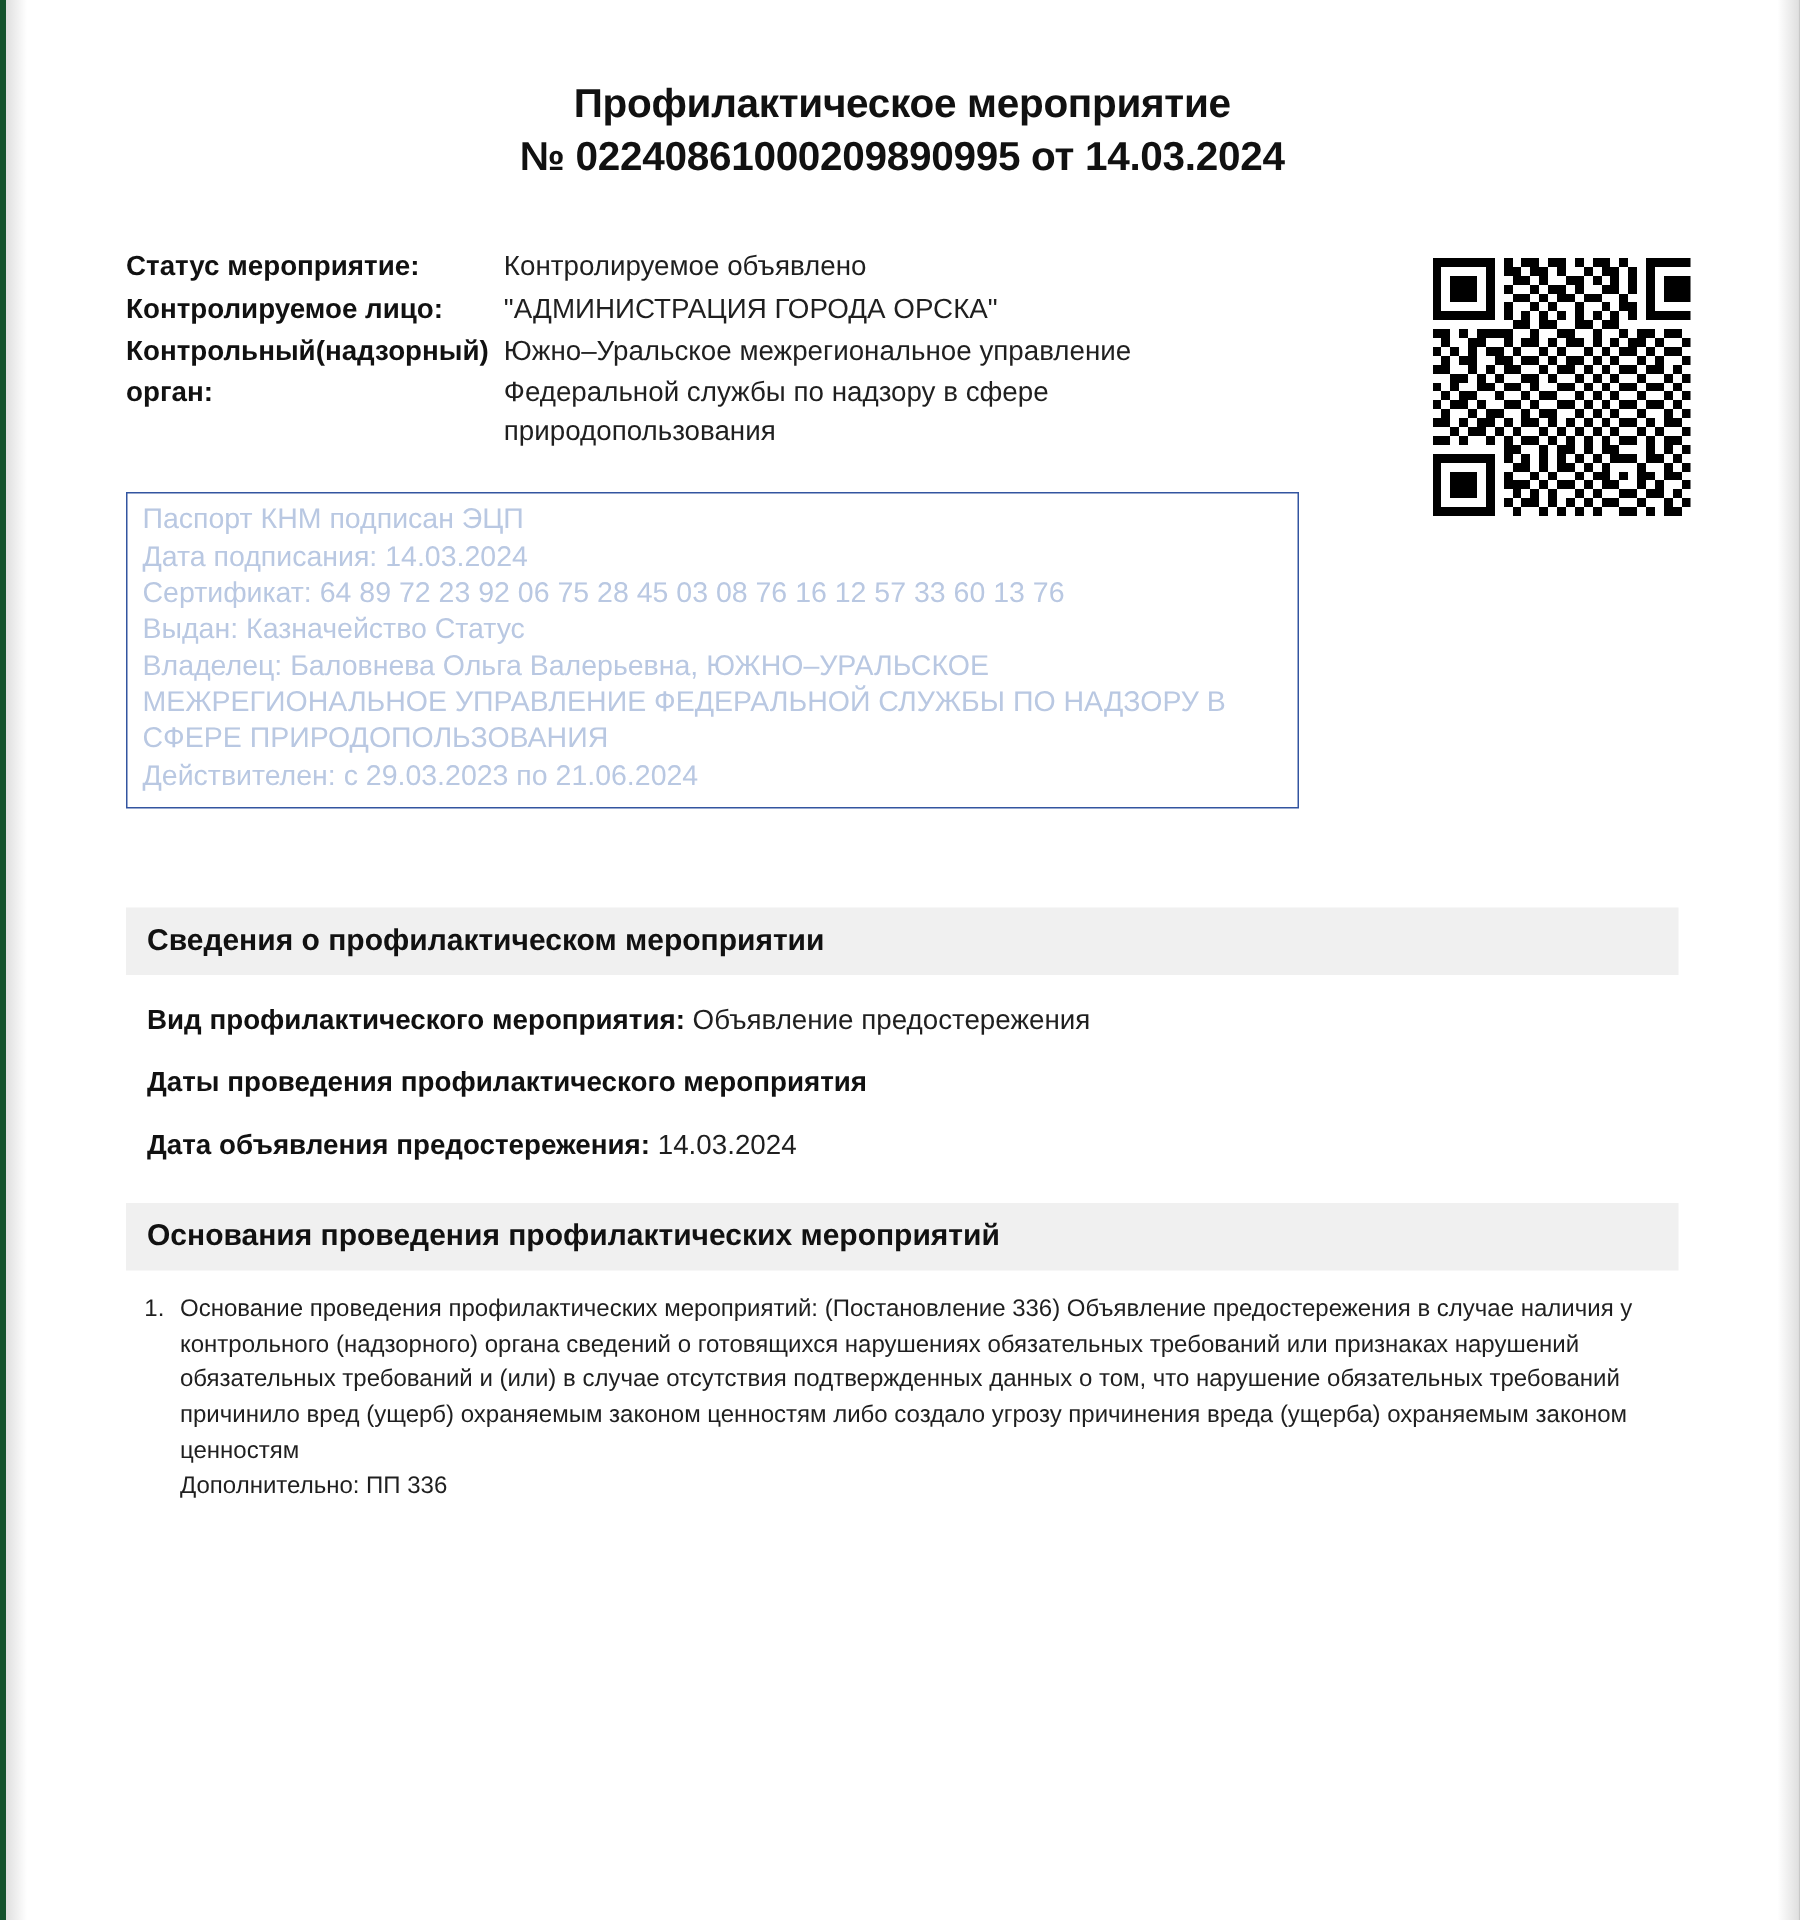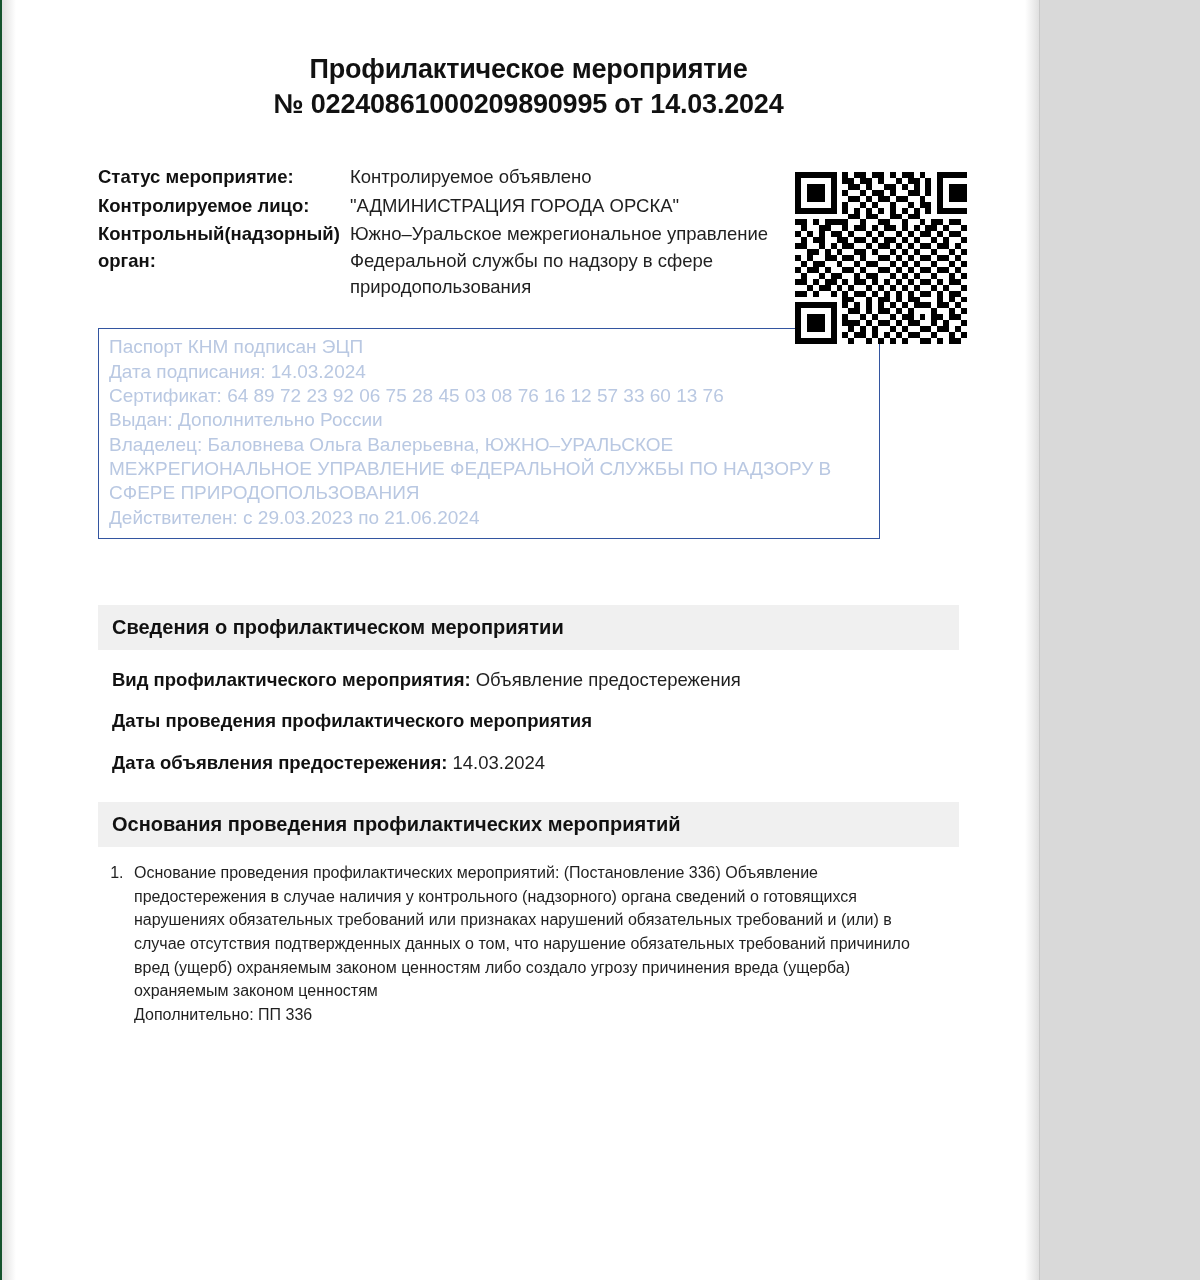--- a/index.html
+++ b/index.html
@@ -9,27 +9,26 @@
     padding: 0;
     background: #d9d9d9;
   }
   body {
     font-family: "Liberation Sans", "DejaVu Sans", sans-serif;
     color: #1a1a1a;
   }
 
   .page {
     position: relative;
-    width: 1040px;
+    width: 1200px;
     height: 1280px;
     background: #ffffff;
     overflow: hidden;
-    border-left: 2px solid #14532d;
+    border-left: 4px solid #14532d;
     border-right: 1px solid #c8c8c8;
-    padding-left: 16px;
   }
   
   .page::before,
   .page::after {
     content: "";
     position: absolute;
     top: 0;
     bottom: 0;
     width: 14px;
     pointer-events: none;
@@ -179,21 +178,21 @@
             <rect width="29" height="29" fill="#ffffff"></rect>
             <path d="M0 0h1v1h-1zM1 0h1v1h-1zM2 0h1v1h-1zM3 0h1v1h-1zM4 0h1v1h-1zM5 0h1v1h-1zM6 0h1v1h-1zM8 0h1v1h-1zM10 0h1v1h-1zM11 0h1v1h-1zM13 0h1v1h-1zM14 0h1v1h-1zM16 0h1v1h-1zM18 0h1v1h-1zM19 0h1v1h-1zM21 0h1v1h-1zM24 0h1v1h-1zM25 0h1v1h-1zM26 0h1v1h-1zM27 0h1v1h-1zM28 0h1v1h-1zM29 0h1v1h-1zM30 0h1v1h-1zM0 1h1v1h-1zM6 1h1v1h-1zM8 1h1v1h-1zM9 1h1v1h-1zM11 1h1v1h-1zM12 1h1v1h-1zM14 1h1v1h-1zM17 1h1v1h-1zM19 1h1v1h-1zM20 1h1v1h-1zM22 1h1v1h-1zM24 1h1v1h-1zM30 1h1v1h-1zM0 2h1v1h-1zM2 2h1v1h-1zM3 2h1v1h-1zM4 2h1v1h-1zM6 2h1v1h-1zM9 2h1v1h-1zM10 2h1v1h-1zM12 2h1v1h-1zM15 2h1v1h-1zM16 2h1v1h-1zM18 2h1v1h-1zM20 2h1v1h-1zM22 2h1v1h-1zM24 2h1v1h-1zM26 2h1v1h-1zM27 2h1v1h-1zM28 2h1v1h-1zM30 2h1v1h-1zM0 3h1v1h-1zM2 3h1v1h-1zM3 3h1v1h-1zM4 3h1v1h-1zM6 3h1v1h-1zM8 3h1v1h-1zM11 3h1v1h-1zM13 3h1v1h-1zM14 3h1v1h-1zM16 3h1v1h-1zM19 3h1v1h-1zM20 3h1v1h-1zM22 3h1v1h-1zM24 3h1v1h-1zM26 3h1v1h-1zM27 3h1v1h-1zM28 3h1v1h-1zM30 3h1v1h-1zM0 4h1v1h-1zM2 4h1v1h-1zM3 4h1v1h-1zM4 4h1v1h-1zM6 4h1v1h-1zM9 4h1v1h-1zM10 4h1v1h-1zM12 4h1v1h-1zM14 4h1v1h-1zM15 4h1v1h-1zM17 4h1v1h-1zM18 4h1v1h-1zM21 4h1v1h-1zM24 4h1v1h-1zM26 4h1v1h-1zM27 4h1v1h-1zM28 4h1v1h-1zM30 4h1v1h-1zM0 5h1v1h-1zM6 5h1v1h-1zM8 5h1v1h-1zM11 5h1v1h-1zM13 5h1v1h-1zM16 5h1v1h-1zM19 5h1v1h-1zM21 5h1v1h-1zM22 5h1v1h-1zM24 5h1v1h-1zM30 5h1v1h-1zM0 6h1v1h-1zM1 6h1v1h-1zM2 6h1v1h-1zM3 6h1v1h-1zM4 6h1v1h-1zM5 6h1v1h-1zM6 6h1v1h-1zM8 6h1v1h-1zM10 6h1v1h-1zM12 6h1v1h-1zM14 6h1v1h-1zM16 6h1v1h-1zM18 6h1v1h-1zM20 6h1v1h-1zM22 6h1v1h-1zM24 6h1v1h-1zM25 6h1v1h-1zM26 6h1v1h-1zM27 6h1v1h-1zM28 6h1v1h-1zM29 6h1v1h-1zM30 6h1v1h-1zM9 7h1v1h-1zM10 7h1v1h-1zM12 7h1v1h-1zM13 7h1v1h-1zM16 7h1v1h-1zM17 7h1v1h-1zM19 7h1v1h-1zM20 7h1v1h-1zM0 8h1v1h-1zM1 8h1v1h-1zM3 8h1v1h-1zM5 8h1v1h-1zM6 8h1v1h-1zM7 8h1v1h-1zM8 8h1v1h-1zM11 8h1v1h-1zM14 8h1v1h-1zM15 8h1v1h-1zM18 8h1v1h-1zM21 8h1v1h-1zM23 8h1v1h-1zM24 8h1v1h-1zM26 8h1v1h-1zM27 8h1v1h-1zM29 8h1v1h-1zM1 9h1v1h-1zM4 9h1v1h-1zM5 9h1v1h-1zM8 9h1v1h-1zM10 9h1v1h-1zM11 9h1v1h-1zM13 9h1v1h-1zM15 9h1v1h-1zM16 9h1v1h-1zM18 9h1v1h-1zM20 9h1v1h-1zM22 9h1v1h-1zM23 9h1v1h-1zM25 9h1v1h-1zM28 9h1v1h-1zM30 9h1v1h-1zM0 10h1v1h-1zM2 10h1v1h-1zM4 10h1v1h-1zM6 10h1v1h-1zM7 10h1v1h-1zM9 10h1v1h-1zM12 10h1v1h-1zM14 10h1v1h-1zM17 10h1v1h-1zM19 10h1v1h-1zM21 10h1v1h-1zM22 10h1v1h-1zM24 10h1v1h-1zM26 10h1v1h-1zM27 10h1v1h-1zM29 10h1v1h-1zM1 11h1v1h-1zM3 11h1v1h-1zM4 11h1v1h-1zM7 11h1v1h-1zM8 11h1v1h-1zM10 11h1v1h-1zM11 11h1v1h-1zM13 11h1v1h-1zM15 11h1v1h-1zM16 11h1v1h-1zM18 11h1v1h-1zM20 11h1v1h-1zM23 11h1v1h-1zM25 11h1v1h-1zM28 11h1v1h-1zM30 11h1v1h-1zM0 12h1v1h-1zM1 12h1v1h-1zM4 12h1v1h-1zM6 12h1v1h-1zM8 12h1v1h-1zM9 12h1v1h-1zM12 12h1v1h-1zM14 12h1v1h-1zM15 12h1v1h-1zM17 12h1v1h-1zM19 12h1v1h-1zM21 12h1v1h-1zM22 12h1v1h-1zM24 12h1v1h-1zM25 12h1v1h-1zM27 12h1v1h-1zM29 12h1v1h-1zM2 13h1v1h-1zM3 13h1v1h-1zM5 13h1v1h-1zM7 13h1v1h-1zM10 13h1v1h-1zM11 13h1v1h-1zM13 13h1v1h-1zM16 13h1v1h-1zM18 13h1v1h-1zM20 13h1v1h-1zM23 13h1v1h-1zM26 13h1v1h-1zM28 13h1v1h-1zM30 13h1v1h-1zM0 14h1v1h-1zM2 14h1v1h-1zM5 14h1v1h-1zM6 14h1v1h-1zM8 14h1v1h-1zM9 14h1v1h-1zM11 14h1v1h-1zM14 14h1v1h-1zM15 14h1v1h-1zM17 14h1v1h-1zM19 14h1v1h-1zM21 14h1v1h-1zM22 14h1v1h-1zM24 14h1v1h-1zM25 14h1v1h-1zM27 14h1v1h-1zM29 14h1v1h-1zM1 15h1v1h-1zM3 15h1v1h-1zM4 15h1v1h-1zM7 15h1v1h-1zM10 15h1v1h-1zM12 15h1v1h-1zM13 15h1v1h-1zM16 15h1v1h-1zM18 15h1v1h-1zM20 15h1v1h-1zM23 15h1v1h-1zM26 15h1v1h-1zM28 15h1v1h-1zM30 15h1v1h-1zM0 16h1v1h-1zM2 16h1v1h-1zM3 16h1v1h-1zM5 16h1v1h-1zM8 16h1v1h-1zM9 16h1v1h-1zM11 16h1v1h-1zM14 16h1v1h-1zM15 16h1v1h-1zM17 16h1v1h-1zM19 16h1v1h-1zM21 16h1v1h-1zM22 16h1v1h-1zM24 16h1v1h-1zM25 16h1v1h-1zM27 16h1v1h-1zM29 16h1v1h-1zM1 17h1v1h-1zM4 17h1v1h-1zM6 17h1v1h-1zM7 17h1v1h-1zM10 17h1v1h-1zM12 17h1v1h-1zM13 17h1v1h-1zM16 17h1v1h-1zM18 17h1v1h-1zM20 17h1v1h-1zM23 17h1v1h-1zM26 17h1v1h-1zM28 17h1v1h-1zM30 17h1v1h-1zM0 18h1v1h-1zM1 18h1v1h-1zM3 18h1v1h-1zM5 18h1v1h-1zM6 18h1v1h-1zM8 18h1v1h-1zM10 18h1v1h-1zM11 18h1v1h-1zM13 18h1v1h-1zM15 18h1v1h-1zM17 18h1v1h-1zM19 18h1v1h-1zM21 18h1v1h-1zM22 18h1v1h-1zM24 18h1v1h-1zM26 18h1v1h-1zM27 18h1v1h-1zM29 18h1v1h-1zM2 19h1v1h-1zM4 19h1v1h-1zM5 19h1v1h-1zM7 19h1v1h-1zM9 19h1v1h-1zM12 19h1v1h-1zM14 19h1v1h-1zM16 19h1v1h-1zM18 19h1v1h-1zM20 19h1v1h-1zM23 19h1v1h-1zM25 19h1v1h-1zM28 19h1v1h-1zM30 19h1v1h-1zM0 20h1v1h-1zM1 20h1v1h-1zM3 20h1v1h-1zM6 20h1v1h-1zM8 20h1v1h-1zM10 20h1v1h-1zM11 20h1v1h-1zM13 20h1v1h-1zM15 20h1v1h-1zM17 20h1v1h-1zM19 20h1v1h-1zM21 20h1v1h-1zM22 20h1v1h-1zM24 20h1v1h-1zM26 20h1v1h-1zM27 20h1v1h-1zM29 20h1v1h-1zM8 21h1v1h-1zM9 21h1v1h-1zM12 21h1v1h-1zM14 21h1v1h-1zM15 21h1v1h-1zM17 21h1v1h-1zM19 21h1v1h-1zM20 21h1v1h-1zM24 21h1v1h-1zM26 21h1v1h-1zM28 21h1v1h-1zM30 21h1v1h-1zM0 22h1v1h-1zM1 22h1v1h-1zM2 22h1v1h-1zM3 22h1v1h-1zM4 22h1v1h-1zM5 22h1v1h-1zM6 22h1v1h-1zM8 22h1v1h-1zM10 22h1v1h-1zM12 22h1v1h-1zM14 22h1v1h-1zM16 22h1v1h-1zM18 22h1v1h-1zM20 22h1v1h-1zM21 22h1v1h-1zM22 22h1v1h-1zM24 22h1v1h-1zM25 22h1v1h-1zM27 22h1v1h-1zM29 22h1v1h-1zM0 23h1v1h-1zM6 23h1v1h-1zM9 23h1v1h-1zM10 23h1v1h-1zM12 23h1v1h-1zM14 23h1v1h-1zM15 23h1v1h-1zM17 23h1v1h-1zM19 23h1v1h-1zM23 23h1v1h-1zM26 23h1v1h-1zM28 23h1v1h-1zM30 23h1v1h-1zM0 24h1v1h-1zM2 24h1v1h-1zM3 24h1v1h-1zM4 24h1v1h-1zM6 24h1v1h-1zM8 24h1v1h-1zM11 24h1v1h-1zM13 24h1v1h-1zM16 24h1v1h-1zM18 24h1v1h-1zM19 24h1v1h-1zM21 24h1v1h-1zM23 24h1v1h-1zM24 24h1v1h-1zM26 24h1v1h-1zM27 24h1v1h-1zM29 24h1v1h-1zM0 25h1v1h-1zM2 25h1v1h-1zM3 25h1v1h-1zM4 25h1v1h-1zM6 25h1v1h-1zM8 25h1v1h-1zM9 25h1v1h-1zM10 25h1v1h-1zM12 25h1v1h-1zM14 25h1v1h-1zM15 25h1v1h-1zM17 25h1v1h-1zM19 25h1v1h-1zM20 25h1v1h-1zM23 25h1v1h-1zM25 25h1v1h-1zM28 25h1v1h-1zM30 25h1v1h-1zM0 26h1v1h-1zM2 26h1v1h-1zM3 26h1v1h-1zM4 26h1v1h-1zM6 26h1v1h-1zM9 26h1v1h-1zM11 26h1v1h-1zM13 26h1v1h-1zM16 26h1v1h-1zM18 26h1v1h-1zM21 26h1v1h-1zM22 26h1v1h-1zM24 26h1v1h-1zM25 26h1v1h-1zM27 26h1v1h-1zM29 26h1v1h-1zM0 27h1v1h-1zM6 27h1v1h-1zM8 27h1v1h-1zM10 27h1v1h-1zM11 27h1v1h-1zM13 27h1v1h-1zM15 27h1v1h-1zM17 27h1v1h-1zM19 27h1v1h-1zM20 27h1v1h-1zM23 27h1v1h-1zM26 27h1v1h-1zM28 27h1v1h-1zM30 27h1v1h-1zM0 28h1v1h-1zM1 28h1v1h-1zM2 28h1v1h-1zM3 28h1v1h-1zM4 28h1v1h-1zM5 28h1v1h-1zM6 28h1v1h-1zM9 28h1v1h-1zM12 28h1v1h-1zM14 28h1v1h-1zM16 28h1v1h-1zM18 28h1v1h-1zM21 28h1v1h-1zM22 28h1v1h-1zM24 28h1v1h-1zM26 28h1v1h-1zM27 28h1v1h-1zM29 28h1v1h-1z" fill="#000000"></path>
           </svg>
       </div>
     </div>
 
     <div class="ecp-box">
       <div class="ecp-line">Паспорт КНМ подписан ЭЦП</div>
       <div class="ecp-line">Дата подписания: 14.03.2024</div>
       <div class="ecp-line">Сертификат: 64 89 72 23 92 06 75 28 45 03 08 76 16 12 57 33 60 13 76</div>
-      <div class="ecp-line">Выдан: Дополнительно России</div>
+      <div class="ecp-line">Выдан: Казначейство Статус</div>
       <div class="ecp-line">Владелец: Баловнева Ольга Валерьевна, ЮЖНО–УРАЛЬСКОЕ МЕЖРЕГИОНАЛЬНОЕ УПРАВЛЕНИЕ ФЕДЕРАЛЬНОЙ СЛУЖБЫ ПО НАДЗОРУ В СФЕРЕ ПРИРОДОПОЛЬЗОВАНИЯ</div>
       <div class="ecp-line">Действителен: с 29.03.2023 по 21.06.2024</div>
     </div>
 
     <div class="section-bar" style="margin-top:66px;">Сведения о профилактическом мероприятии</div>
     <div class="fields">
       <p class="field">
         <b>Вид профилактического мероприятия: </b>
         <span>Объявление предостережения</span>
       </p>

